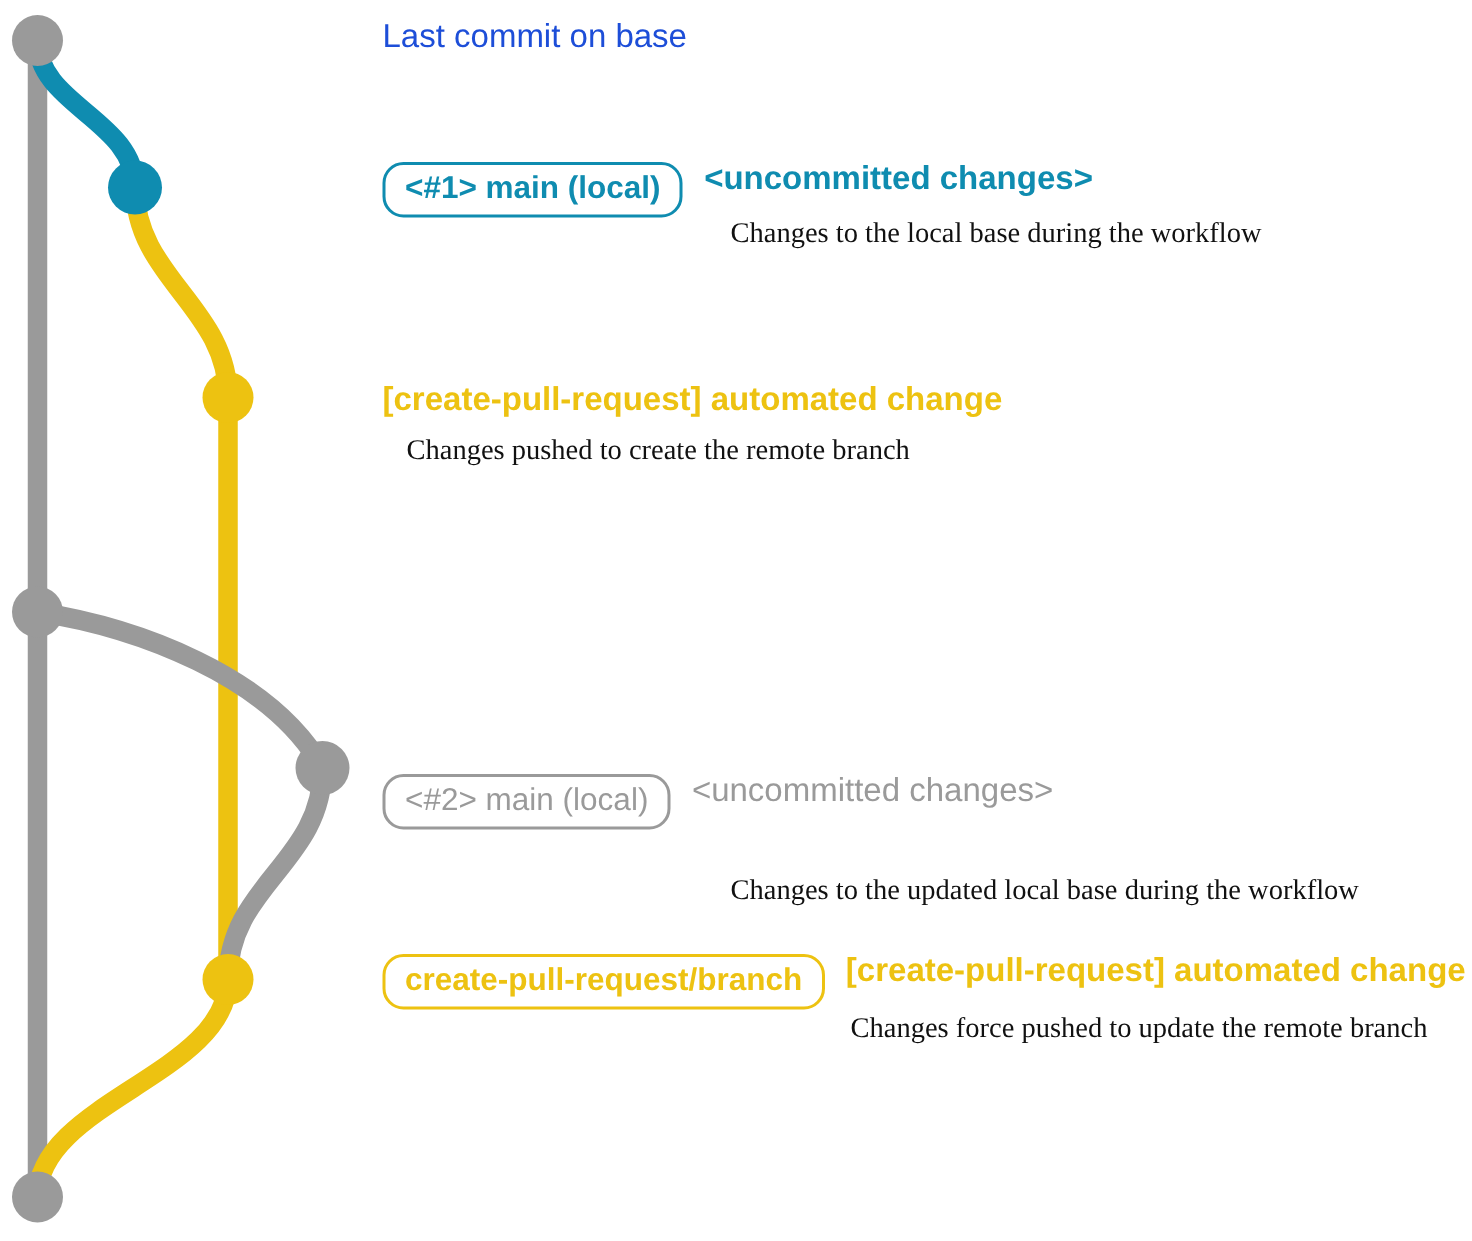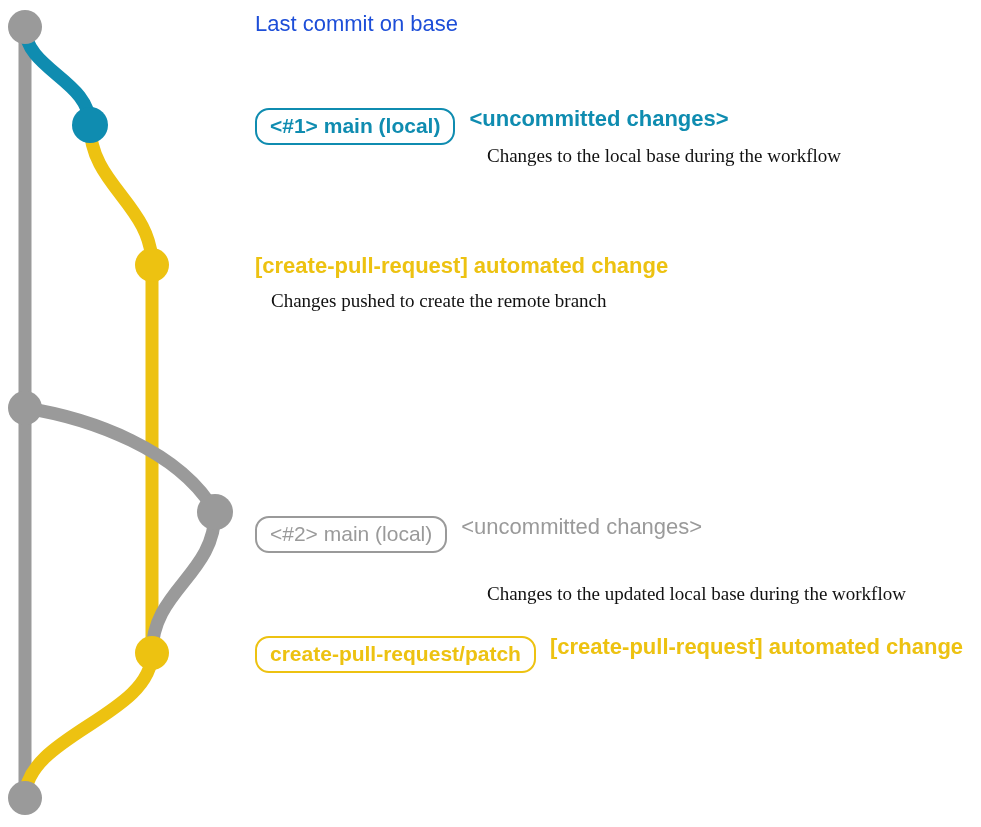--- a/index.html
+++ b/index.html
@@ -132,18 +132,19 @@
   <div class="desc" style="left:271px; top:291px;">Changes pushed to create the remote branch</div>
 
 
   <div class="row" style="left:255px; top:516px;">
     <span class="pill gray">&lt;#2&gt; main (local)</span>
     <span class="subject gray">&lt;uncommitted changes&gt;</span>
   </div>
   <div class="desc" style="left:487px; top:560px;margin-top:24px;">Changes to the updated local base during the workflow</div>
 
   <div class="row" style="left:255px; top:636px;">
-    <span class="pill yellow">create-pull-request/patch</span>
+    <span class="pill yellow">create-pull-request/branch</span>
     <span class="subject yellow">[create-pull-request] automated change</span>
   </div>
+  <div class="desc" style="left:567px; top:676px;">Changes force pushed to update the remote branch</div>
 
 
 </div>
 
 </body></html>

